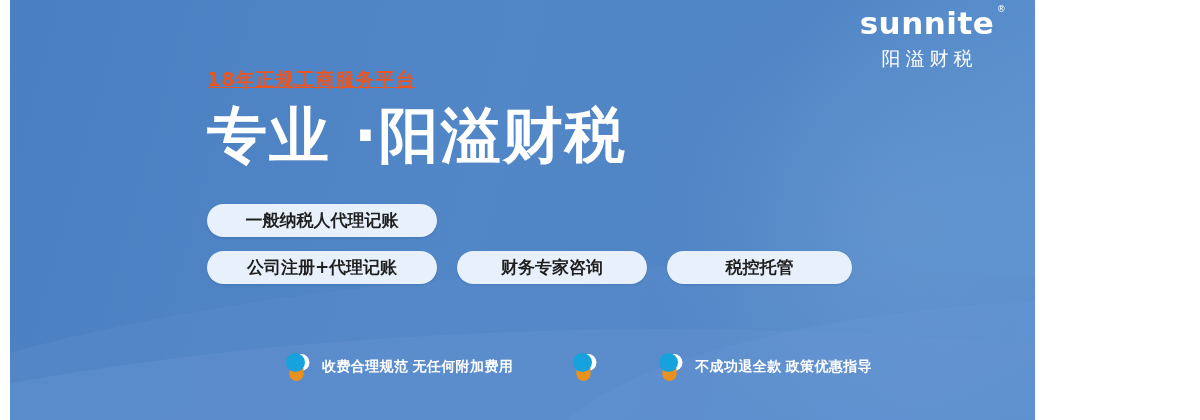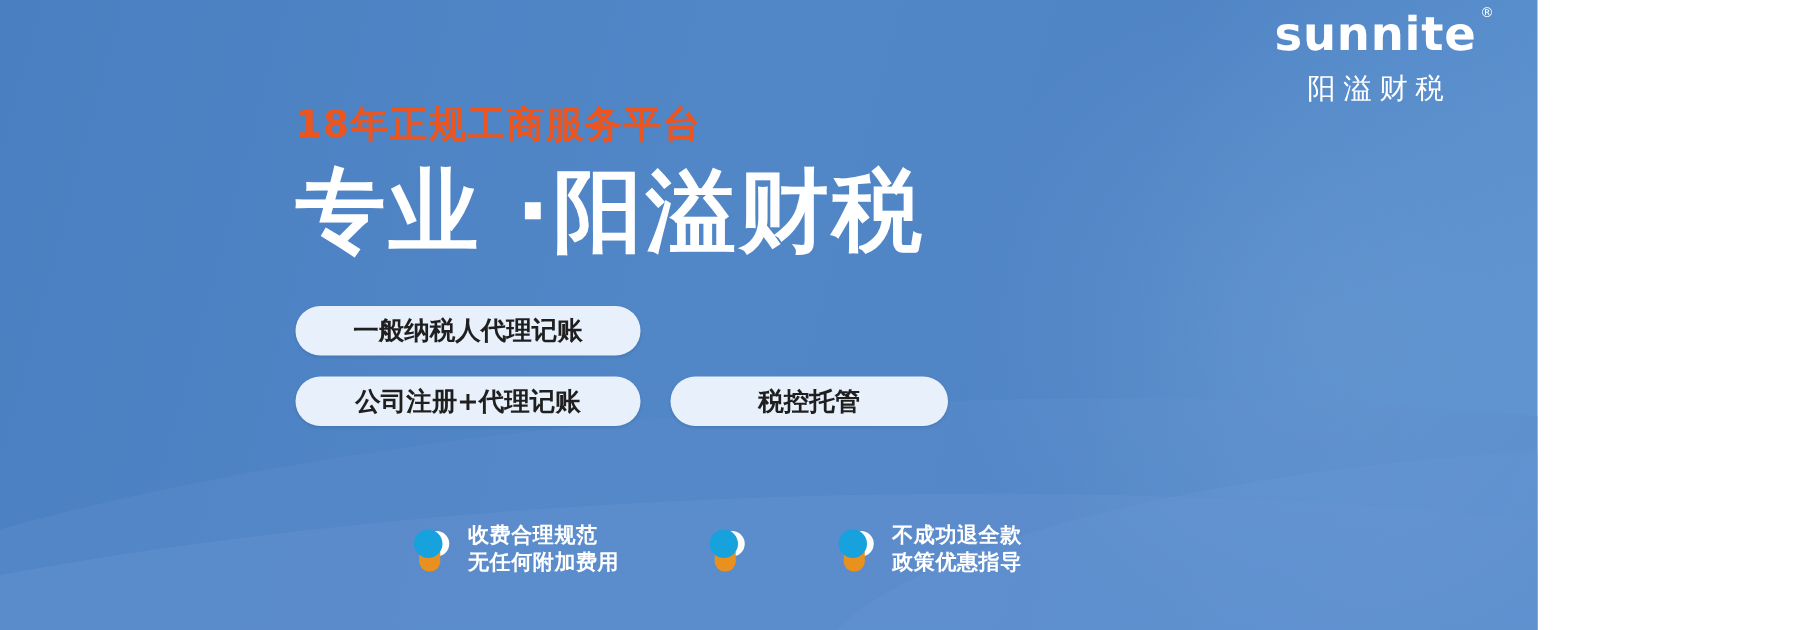--- a/index.html
+++ b/index.html
@@ -11,20 +11,21 @@
     font-family: "Liberation Sans", "DejaVu Sans", sans-serif;
   }
 
   #banner {
     position: relative;
     width: 1025px;
     height: 420px;
     overflow: hidden;
     background: #4e83c4;
     background: linear-gradient(105deg, #4a7fc1 0%, #5186c7 45%, #4f84c5 70%, #5d93d0 100%);
+    margin-left: 10px;
   }
 
   
   .wave {
     position: absolute;
     pointer-events: none;
   }
   .wave-a {
     left: -260px;
     top: 268px;
@@ -102,26 +103,27 @@
   }
 
   
   #copy {
     position: absolute;
     left: 197px;
     top: 70px;
   }
   #eyebrow {
     color: #ea5520;
-    font-size: 25px;
+    font-size: 19px;
     font-weight: 700;
     letter-spacing: 1px;
     line-height: 1;
     font-family: "DejaVu Sans", sans-serif;
     white-space: nowrap;
+    text-decoration: underline;
   }
   #headline {
     margin-top: 14px;
     color: #ffffff;
     font-size: 60px;
     font-weight: 700;
     letter-spacing: 2px;
     line-height: 1.08;
     font-family: "DejaVu Sans", sans-serif;
     white-space: nowrap;
@@ -173,21 +175,21 @@
     gap: 10px;
   }
   .feat-icon {
     width: 30px;
     height: 32px;
     flex: 0 0 30px;
     position: relative;
   }
   .feat-lines {
     display: flex;
-    flex-direction: column;
+    flex-direction: row;
     gap: 4px;
   }
   .feat-line {
     color: #ffffff;
     font-size: 14px;
     font-weight: 700;
     line-height: 1;
     letter-spacing: .4px;
     font-family: "DejaVu Sans", sans-serif;
     white-space: nowrap;
@@ -215,20 +217,21 @@
     <div id="eyebrow">18年正规工商服务平台</div>
     <div id="headline">专业 ·阳溢财税</div>
   </div>
 
   <div id="pills">
     <div class="pill-row">
       <div class="pill w1">一般纳税人代理记账</div>
     </div>
     <div class="pill-row">
       <div class="pill w1">公司注册+代理记账</div>
+      <div class="pill w2">财务专家咨询</div>
       <div class="pill w3">税控托管</div>
     </div>
   </div>
 
   <div id="features">
 
     <div class="feature">
       <div class="feat-icon">
         <svg width="30" height="32" viewBox="0 0 30 32">
           <circle cx="19" cy="12.5" r="8.5" fill="#ffffff"></circle>

